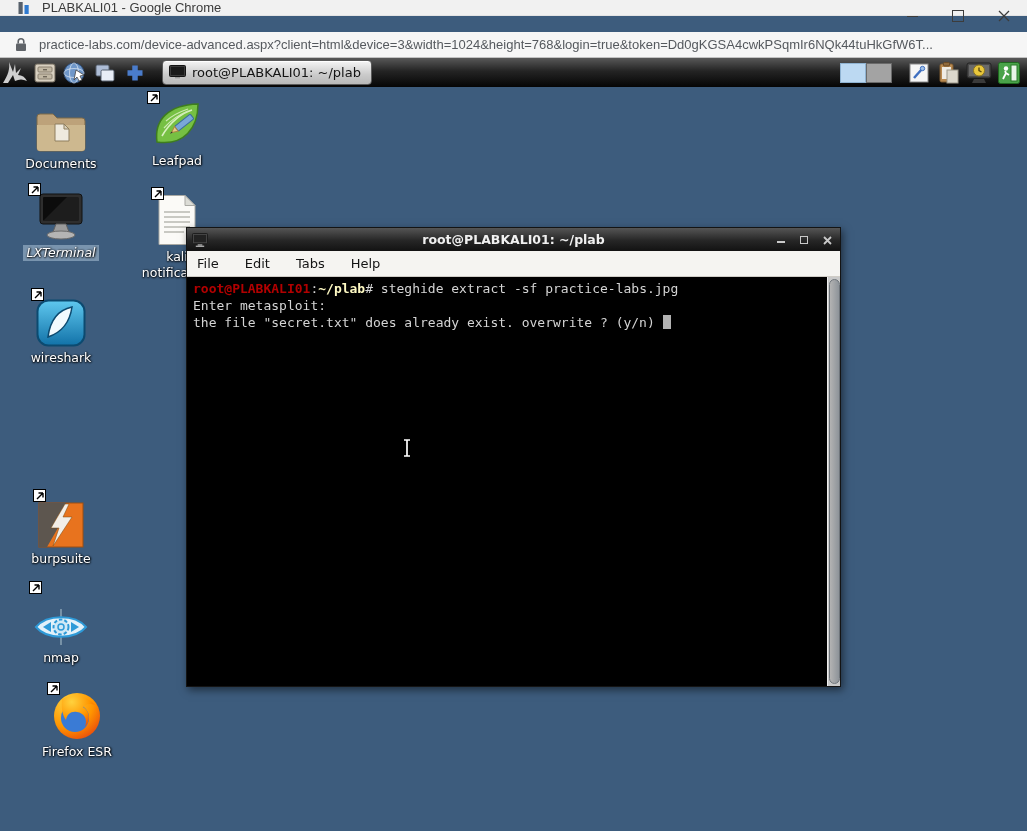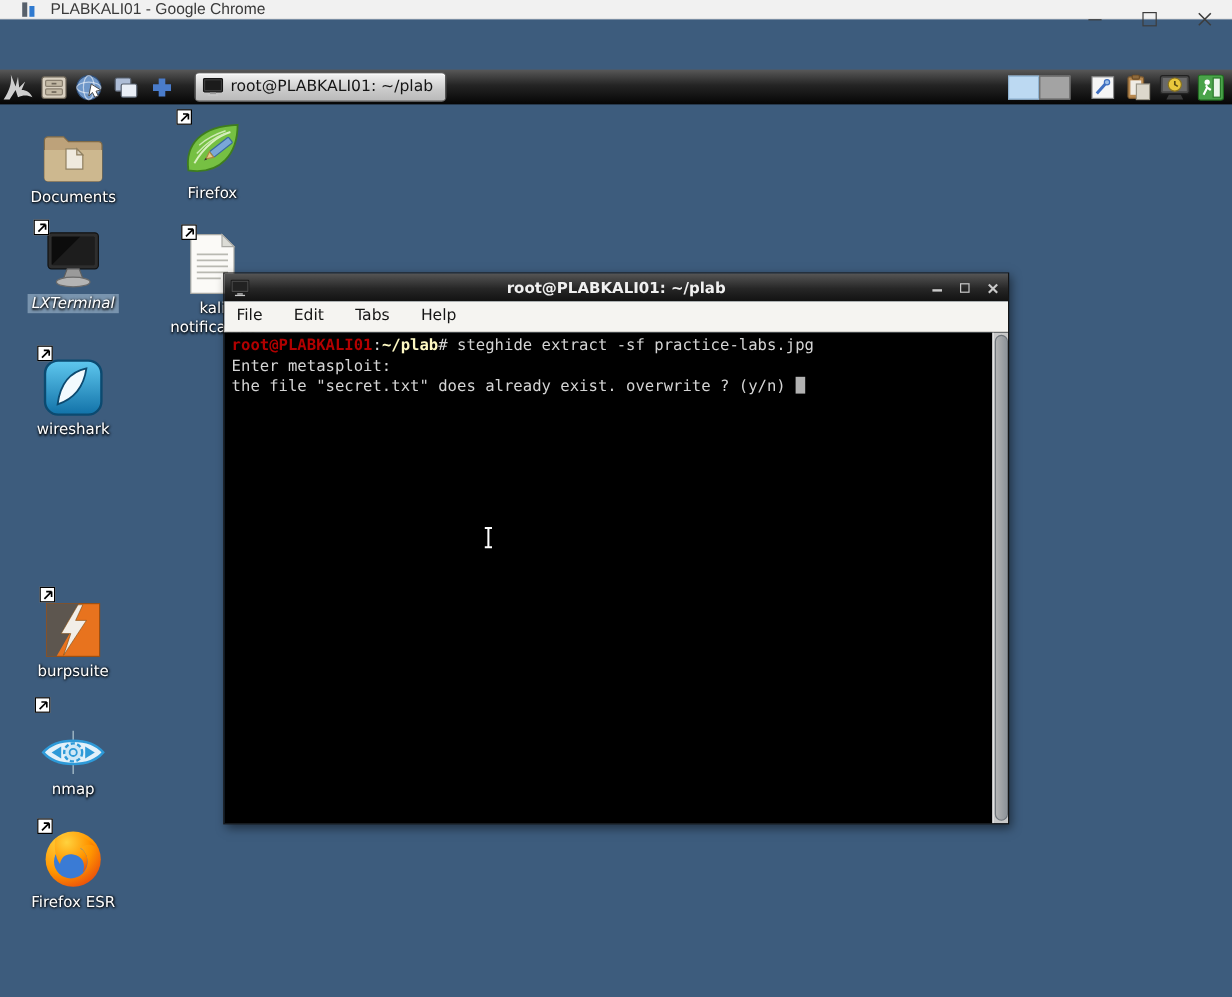--- a/index.html
+++ b/index.html
@@ -75,20 +75,29 @@
           <span class="max-glyph"></span>
         </div>
       <div class="wbtn">
         <svg width="12" height="12" viewBox="0 0 12 12">
             <path d="M1,1 L11,11 M11,1 L1,11" stroke="#3c3c3c" stroke-width="1.3"></path>
           </svg>
       </div>
     </div>
   </div>
 
+  <div class="urlbar">
+    <span class="lock">
+      <svg width="12" height="15" viewBox="0 0 12 15">
+          <rect x="1" y="6.5" width="10" height="7.5" rx="1" fill="#5f6368"></rect>
+          <path d="M3.2,6.5 V4.5 a2.8,2.8 0 0 1 5.6,0 V6.5" fill="none" stroke="#5f6368" stroke-width="1.6"></path>
+        </svg>
+    </span>
+    <span class="url">practice-labs.com/device-advanced.aspx?client=html&amp;device=3&amp;width=1024&amp;height=768&amp;login=true&amp;token=Dd0gKGSA4cwkPSqmIr6NQk44tuHkGfW6T...</span>
+  </div>
 
   <div class="taskbar">
     <div class="tbicon">
       <svg width="26" height="24" viewBox="0 0 26 24">
           <path d="M1,22 C6,14 8,8 7,1 L11,11 L13,3 L14,12 L19,7 L16,14 C20,14 23,16 25,20 C21,18 17,18 13,20 L11,14 L6,22 Z" fill="#cfcfcf"></path>
         </svg>
     </div>
     <div class="tbicon">
       <svg width="22" height="20" viewBox="0 0 22 20">
           <rect x="1" y="1" width="20" height="18" rx="2" fill="#d9d0c0" stroke="#6f675a"></rect>
@@ -191,21 +200,21 @@
             <path d="M22,19 l-6,3 6,3 z" fill="#e7c98a" stroke="#a8893f"></path>
             <path d="M16.5,21.2 l-2.5,0.8 2.5,0.9 z" fill="#333"></path>
           </g>
         </svg>
       <span class="badge">
           <svg width="10" height="10" viewBox="0 0 10 10">
             <path d="M2,8 L8,2 M8,2 H3.5 M8,2 V6.5" stroke="#000" stroke-width="1.4" fill="none"></path>
           </svg>
         </span>
     </div>
-    <div class="dlabel">Firefox</div>
+    <div class="dlabel">Leafpad</div>
   </div>
 
   <div class="dicon" style="left:19px;top:188px;font-style:italic;">
     <div class="ic">
       <svg width="56" height="50" viewBox="0 0 56 50">
           <rect x="7" y="2" width="42" height="30" rx="3" fill="#2e2e2e" stroke="#111"></rect>
           <rect x="10" y="5" width="36" height="24" rx="1" fill="#0c0c0c"></rect>
           <path d="M10,29 L34,5 h12 v24 z" fill="rgba(255,255,255,.07)"></path>
           <path d="M23,32 h10 l3,8 h-16 z" fill="#9a9a9a" stroke="#5f5f5f"></path>
           <ellipse cx="28" cy="43" rx="14" ry="4" fill="#b4b4b4" stroke="#6a6a6a"></ellipse>
@@ -287,21 +296,21 @@
         </svg>
       <span class="badge" style="top:-12px;">
           <svg width="10" height="10" viewBox="0 0 10 10">
             <path d="M2,8 L8,2 M8,2 H3.5 M8,2 V6.5" stroke="#000" stroke-width="1.4" fill="none"></path>
           </svg>
         </span>
     </div>
     <div class="dlabel">nmap</div>
   </div>
 
-  <div class="dicon" style="left:19px;top:687px;">
+  <div class="dicon" style="left:35px;top:687px;">
     <div class="ic">
       <svg width="50" height="50" viewBox="0 0 50 50">
           <defs>
             <radialGradient id="ffo" cx="0.3" cy="0.2" r="1">
               <stop offset="0" stop-color="#ffd23e"></stop>
               <stop offset="0.55" stop-color="#ff9500"></stop>
               <stop offset="1" stop-color="#e3350f"></stop>
             </radialGradient>
           </defs>
           <circle cx="25" cy="25" r="23" fill="url(#ffo)"></circle>

